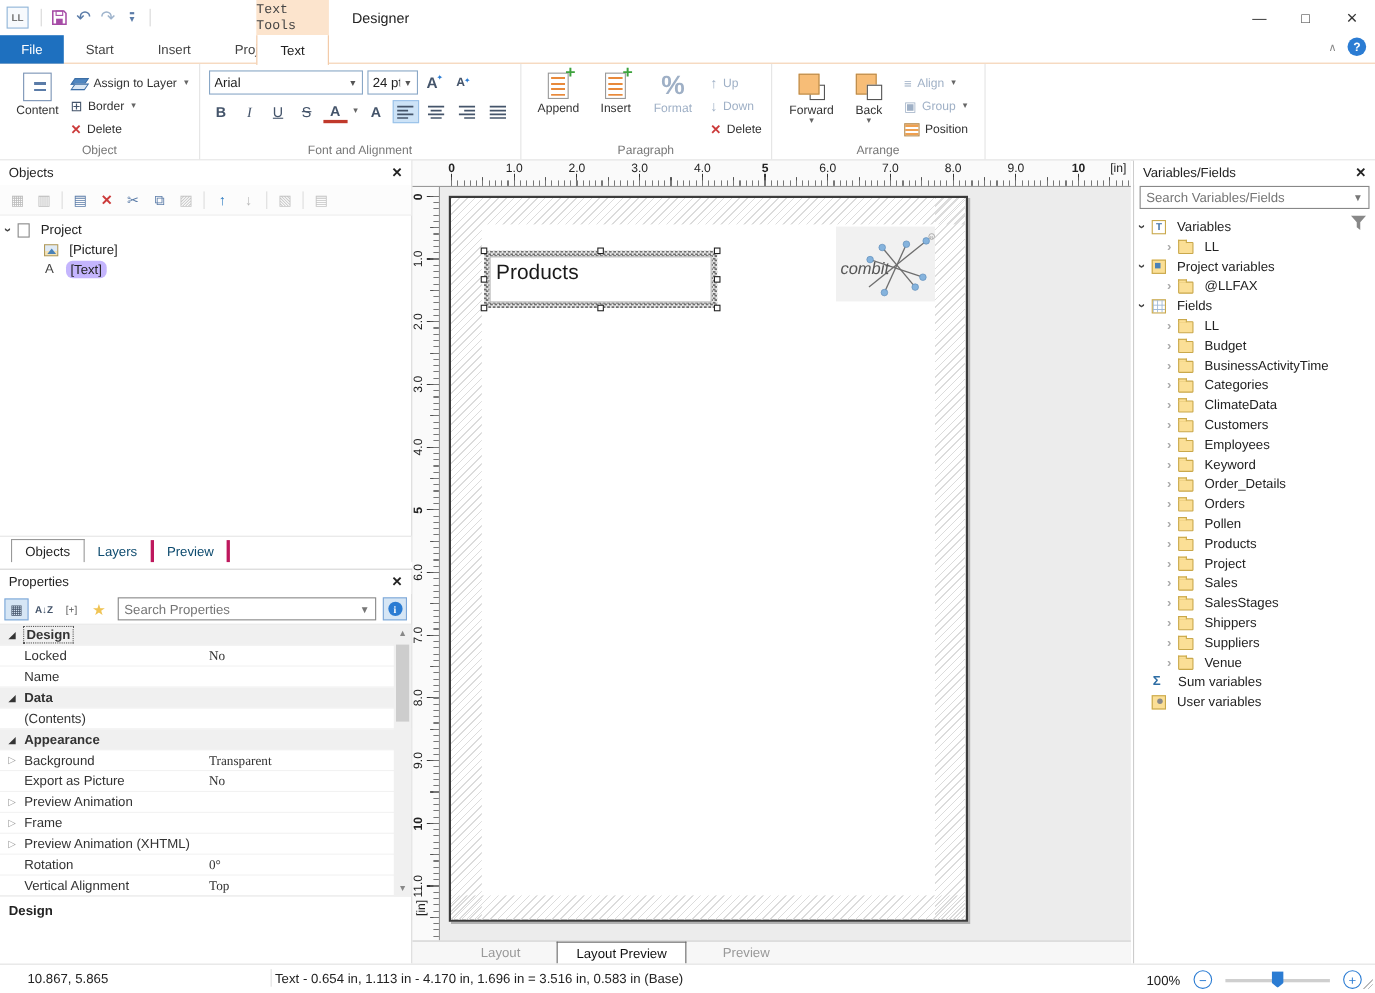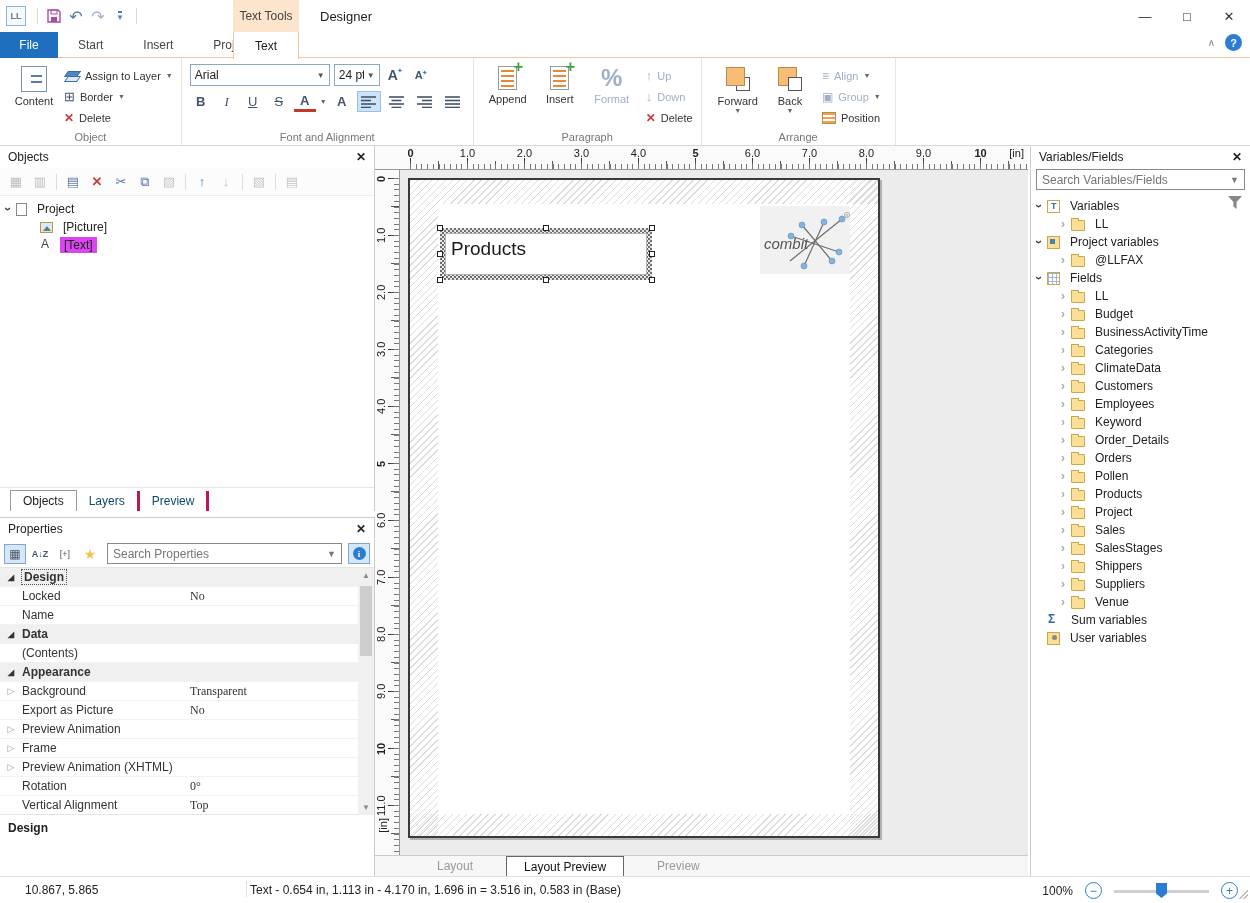--- a/index.html
+++ b/index.html
@@ -9,21 +9,21 @@
 
   
   .titlebar { position:absolute; left:0; top:0; width:1250px; height:32px; background:#fff; display:flex; align-items:center; }
   .app-icon { width:20px; height:20px; margin-left:6px; border:1px solid #90b4d8; background:#f7fafd; color:#777; font-size:9px; font-weight:bold; display:flex; align-items:center; justify-content:center; }
   .qat { display:flex; align-items:center; margin-left:6px; }
   .qat-sep { width:1px; height:16px; background:#d8d8d8; margin:0 5px; }
   .qat-btn { width:22px; height:22px; display:flex; align-items:center; justify-content:center; font-size:14px; cursor:default; }
   .undo-glyph { color:#5b7ca8; font-size:16px; }
   .redo-glyph { color:#9fb4cc; font-size:16px; }
   .customize-glyph { color:#5b7ca8; font-size:9px; border-top:2px solid #5b7ca8; line-height:7px; padding-top:1px; }
-  .ctx-group { position:absolute; left:233px; top:0; width:66px; height:32px; background:#fce4cd; color:#444; font-size:12px; display:flex; align-items:center; justify-content:center; }
+  .ctx-group { position:absolute; left:233px; top:0; width:66px; height:32px; background:#fce4cd; color:#444; font-size:12px; display:flex; align-items:center; justify-content:center;font-family:Liberation Mono, monospace; }
   .win-title { position:absolute; left:320px; top:0; height:32px; display:flex; align-items:center; font-size:13px; color:#222; }
   .win-controls { position:absolute; right:0; top:0; height:32px; display:flex; }
   .win-btn { width:42px; height:32px; display:flex; align-items:center; justify-content:center; font-size:13px; color:#333; }
 
   
   .tabrow { position:absolute; left:0; top:32px; width:1250px; height:26px; background:#fff; border-bottom:1px solid #f2c6a0; display:flex; }
   .rtab { padding:0 20px; height:26px; display:flex; align-items:center; justify-content:center; font-size:12px; color:#444; }
   .rtab[data-type="file"] { background:#1e70bf; color:#fff; width:58px; padding:0; }
   .rtab[data-type="active"] { position:absolute; left:233px; width:66px; padding:0; background:#fff; border-left:1px solid #f2c6a0; border-right:1px solid #f2c6a0; height:27px; z-index:2; color:#222; }
   .tabrow-right { position:absolute; right:8px; top:34px; display:flex; align-items:center; gap:10px; z-index:3; }
@@ -111,21 +111,21 @@
   .tb-ico[data-icon="item-properties"]::before { content:"▤"; color:#c4c4c4; }
 
   .tree { padding-top:4px; }
   .trow { display:flex; align-items:center; height:18px; font-size:12px; color:#222; }
   .trow[data-level="1"] { padding-left:24px; }
   .trow .exp { width:16px; text-align:center; color:#999; font-size:12px; }
   .trow[data-exp="open"] .exp::before { content:"›"; display:inline-block; transform:rotate(90deg); color:#444; font-weight:bold; }
   .trow[data-exp="closed"] .exp::before { content:"›"; color:#aaa; font-weight:bold; }
   .ticon { width:14px; height:12px; margin-right:6px; position:relative; flex:none; }
   .trow .tlabel { padding:1px 4px; white-space:nowrap; }
-  .trow[data-selected="true"] .tlabel { background:#d946ef; }
+  .trow[data-selected="true"] .tlabel { background:#c4b5fd;border-radius:6px; }
   .trow[data-icon="page"] .ticon { width:11px; height:13px; background:#fff; border:1px solid #888; }
   .trow[data-icon="picture"] .ticon { width:13px; height:11px; background:linear-gradient(to bottom,#dfeaf5 55%,#f5e3b5 55%); border:1px solid #b0995a; }
   .trow[data-icon="picture"] .ticon::after { content:""; position:absolute; left:2px; bottom:1px; border-left:4px solid transparent; border-right:4px solid transparent; border-bottom:5px solid #4a82b8; }
   .trow[data-icon="text"] .ticon::before { content:"A"; position:absolute; left:1px; top:-2px; font-size:12px; color:#444; }
   .trow[data-icon="folder"] .ticon { width:14px; height:11px; background:#fbdf96; border:1px solid #c9a84b; border-radius:1px; margin-top:2px; }
   .trow[data-icon="folder"] .ticon::before { content:""; position:absolute; left:-1px; top:-3px; width:6px; height:2px; background:#fbdf96; border:1px solid #c9a84b; border-bottom:none; }
   .trow[data-icon="var-t"] .ticon { background:#fff; border:1px solid #c9a84b; width:13px; height:13px; }
   .trow[data-icon="var-t"] .ticon::before { content:"T"; position:absolute; left:3px; top:0px; font-size:9px; font-weight:bold; color:#3c6ea5; }
   .trow[data-icon="projvar"] .ticon { background:#fbdf96; border:1px solid #c9a84b; width:13px; height:13px; }
   .trow[data-icon="projvar"] .ticon::before { content:""; position:absolute; left:2px; top:2px; width:5px; height:5px; background:#4a82b8; }

